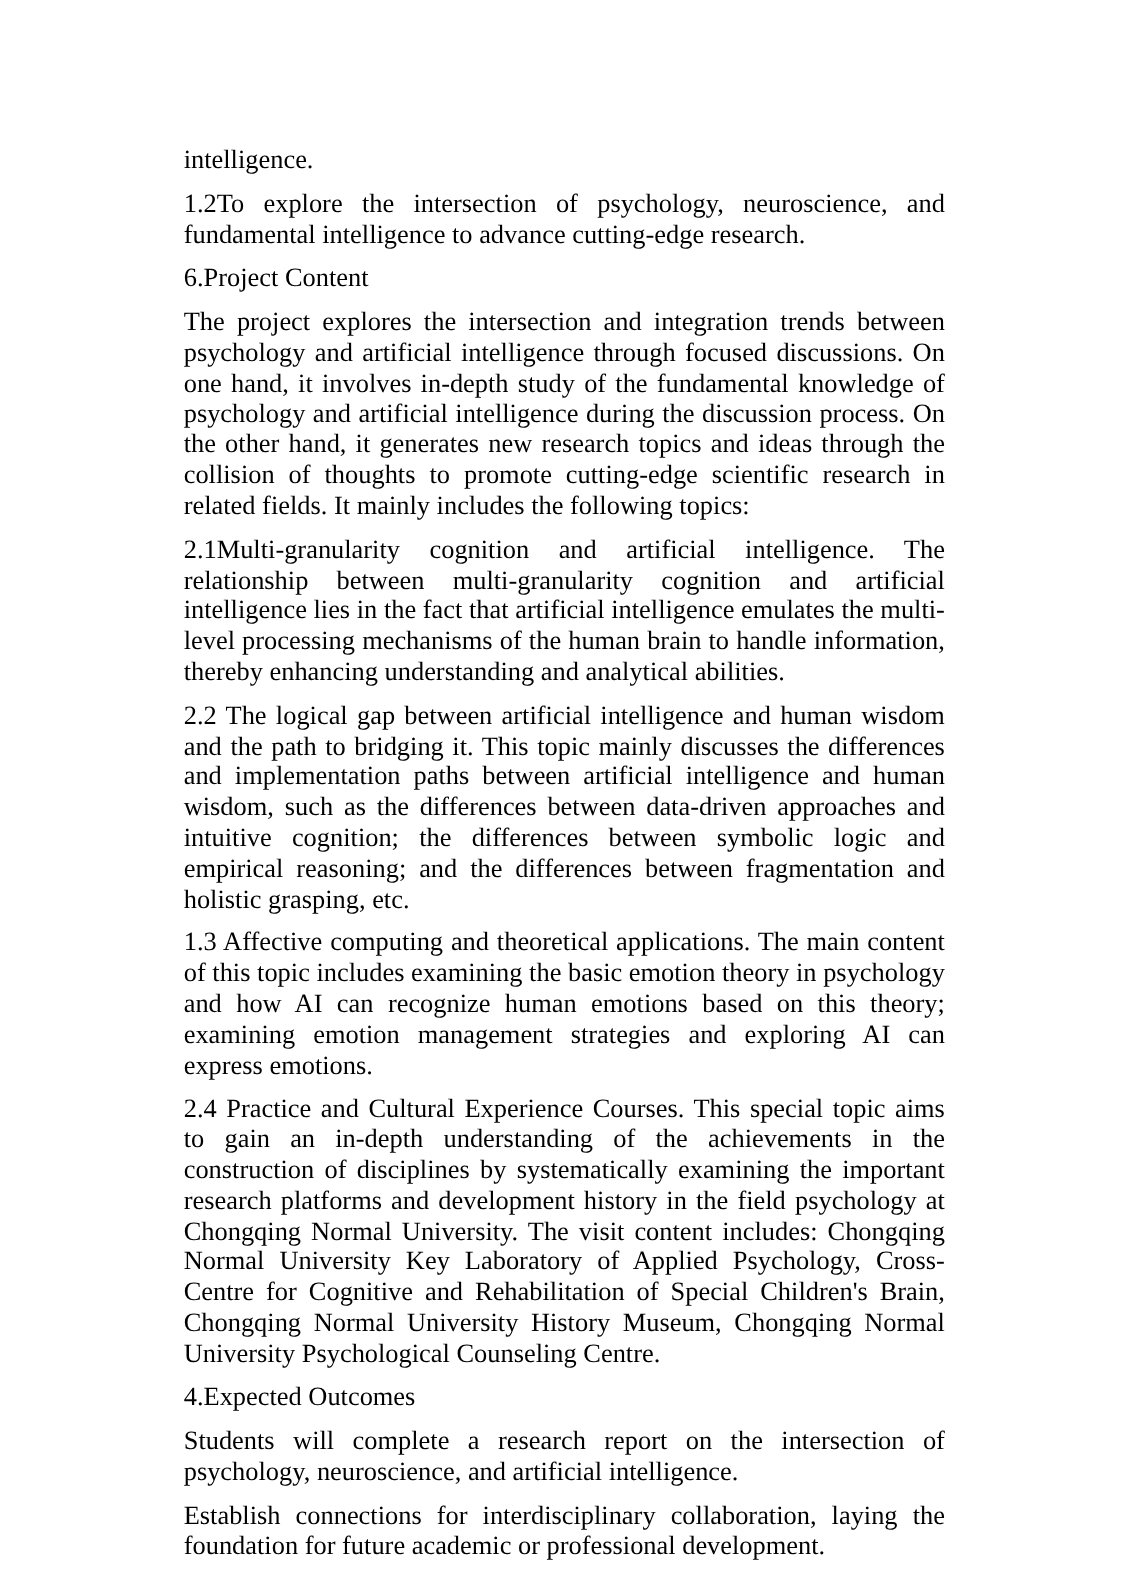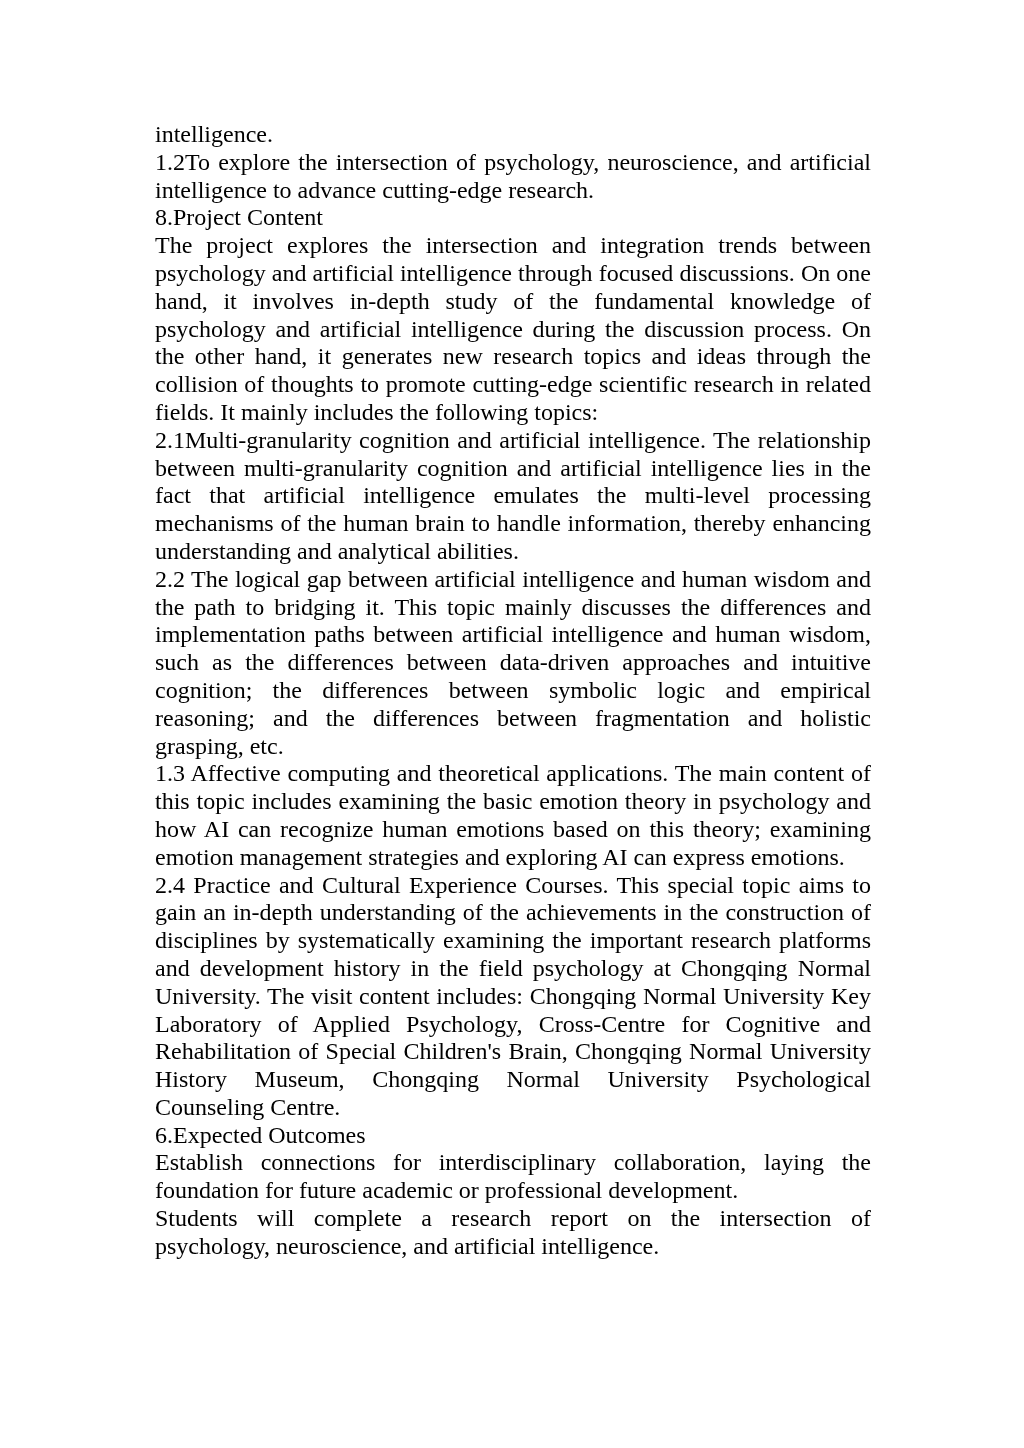--- a/index.html
+++ b/index.html
@@ -15,39 +15,39 @@
     color: #000000;
   }
   .page {
     box-sizing: border-box;
     width: 1024px;
     height: 1448px;
     padding: 121px 153px 0 155px;
     background: #ffffff;
   }
   .doc-body p {
-    margin: 0;
+    margin: 12px;
     padding: 0;
     font-size: 24px;
     line-height: 27.8px;
     text-align: justify;
     letter-spacing: 0;
     word-spacing: normal;
   }
 </style>
 </head>
 <body>
 
 <div class="page">
   <div class="doc-body">
     <p>intelligence.</p>
-    <p>1.2To explore the intersection of psychology, neuroscience, and artificial intelligence to advance cutting-edge research.</p>
-    <p>8.Project Content</p>
+    <p>1.2To explore the intersection of psychology, neuroscience, and fundamental intelligence to advance cutting-edge research.</p>
+    <p>6.Project Content</p>
     <p>The project explores the intersection and integration trends between psychology and artificial intelligence through focused discussions. On one hand, it involves in-depth study of the fundamental knowledge of psychology and artificial intelligence during the discussion process. On the other hand, it generates new research topics and ideas through the collision of thoughts to promote cutting-edge scientific research in related fields. It mainly includes the following topics:</p>
     <p>2.1Multi-granularity cognition and artificial intelligence. The relationship between multi-granularity cognition and artificial intelligence lies in the fact that artificial intelligence emulates the multi-level processing mechanisms of the human brain to handle information, thereby enhancing understanding and analytical abilities.</p>
     <p>2.2 The logical gap between artificial intelligence and human wisdom and the path to bridging it. This topic mainly discusses the differences and implementation paths between artificial intelligence and human wisdom, such as the differences between data-driven approaches and intuitive cognition; the differences between symbolic logic and empirical reasoning; and the differences between fragmentation and holistic grasping, etc.</p>
     <p>1.3 Affective computing and theoretical applications. The main content of this topic includes examining the basic emotion theory in psychology and how AI can recognize human emotions based on this theory; examining emotion management strategies and exploring AI can express emotions.</p>
     <p>2.4 Practice and Cultural Experience Courses. This special topic aims to gain an in-depth understanding of the achievements in the construction of disciplines by systematically examining the important research platforms and development history in the field psychology at Chongqing Normal University. The visit content includes: Chongqing Normal University Key Laboratory of Applied Psychology, Cross-Centre for Cognitive and Rehabilitation of Special Children's Brain, Chongqing Normal University History Museum, Chongqing Normal University Psychological Counseling Centre.</p>
-    <p>6.Expected Outcomes</p>
+    <p>4.Expected Outcomes</p>
+    <p>Students will complete a research report on the intersection of psychology, neuroscience, and artificial intelligence.</p>
     <p>Establish connections for interdisciplinary collaboration, laying the foundation for future academic or professional development.</p>
-    <p>Students will complete a research report on the intersection of psychology, neuroscience, and artificial intelligence.</p>
   </div>
 </div>
 
 </body></html>

